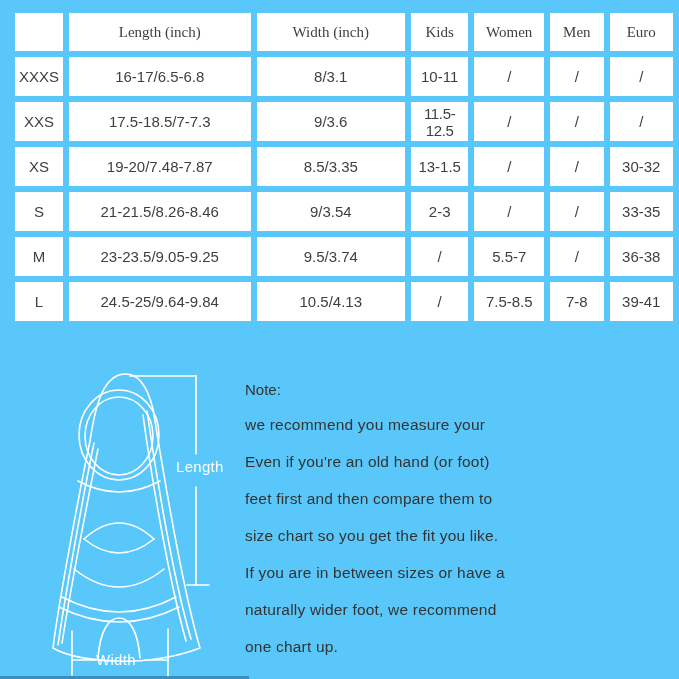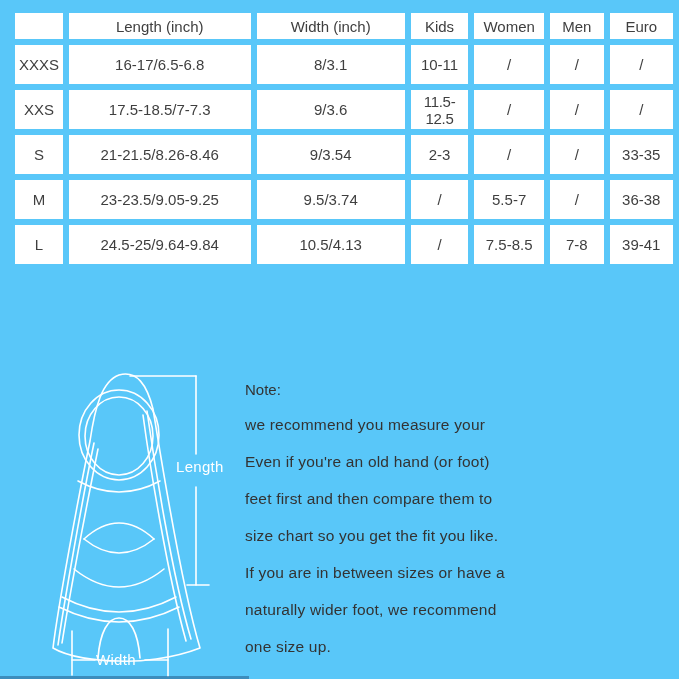--- a/index.html
+++ b/index.html
@@ -14,21 +14,21 @@
     position:absolute;left:9px;top:7px;
     border-collapse:separate;border-spacing:6px;
   }
   table.size-chart td,table.size-chart th{
     background:#ffffff;
     color:#3f3f3f;
     font-size:15px;font-weight:400;
     text-align:center;vertical-align:middle;
     padding:0 2px;
   }
-  table.size-chart th{height:26px;}
+  table.size-chart th{height:38px;font-family:Liberation Serif, serif;}
   table.size-chart td{height:39px;}
   .c0{width:44px;font-size:14px;}
   .c1{width:180px;}
   .c2{width:146px;}
   .c3{width:54px;}
   .c4{width:66px;}
   .c5{width:50px;}
   .c6{width:60px;}
   td.small-text{font-size:12px;letter-spacing:-0.3px;}
   
@@ -74,20 +74,29 @@
       <td class="c6">/</td>
     </tr>
     <tr>
       <td class="c0">XXS</td>
       <td class="c1">17.5-18.5/7-7.3</td>
       <td class="c2">9/3.6</td>
       <td class="c3 small-text">11.5-12.5</td>
       <td class="c4">/</td>
       <td class="c5">/</td>
       <td class="c6">/</td>
+    </tr>
+    <tr>
+      <td class="c0">XS</td>
+      <td class="c1">19-20/7.48-7.87</td>
+      <td class="c2">8.5/3.35</td>
+      <td class="c3">13-1.5</td>
+      <td class="c4">/</td>
+      <td class="c5">/</td>
+      <td class="c6">30-32</td>
     </tr>
     <tr>
       <td class="c0">S</td>
       <td class="c1">21-21.5/8.26-8.46</td>
       <td class="c2">9/3.54</td>
       <td class="c3">2-3</td>
       <td class="c4">/</td>
       <td class="c5">/</td>
       <td class="c6">33-35</td>
     </tr>
@@ -152,15 +161,15 @@
 
 <div class="note">
   <div class="note-title">Note:</div>
   <div class="note-body">
     <span class="note-line">we recommend you measure your</span>
     <span class="note-line">Even if you're an old hand (or foot)</span>
     <span class="note-line">feet first and then compare them to</span>
     <span class="note-line">size chart so you get the fit you like.</span>
     <span class="note-line">If you are in between sizes or have a</span>
     <span class="note-line">naturally wider foot, we recommend</span>
-    <span class="note-line">one size up.</span>
+    <span class="note-line">one chart up.</span>
   </div>
 </div>
 
 </body></html>

